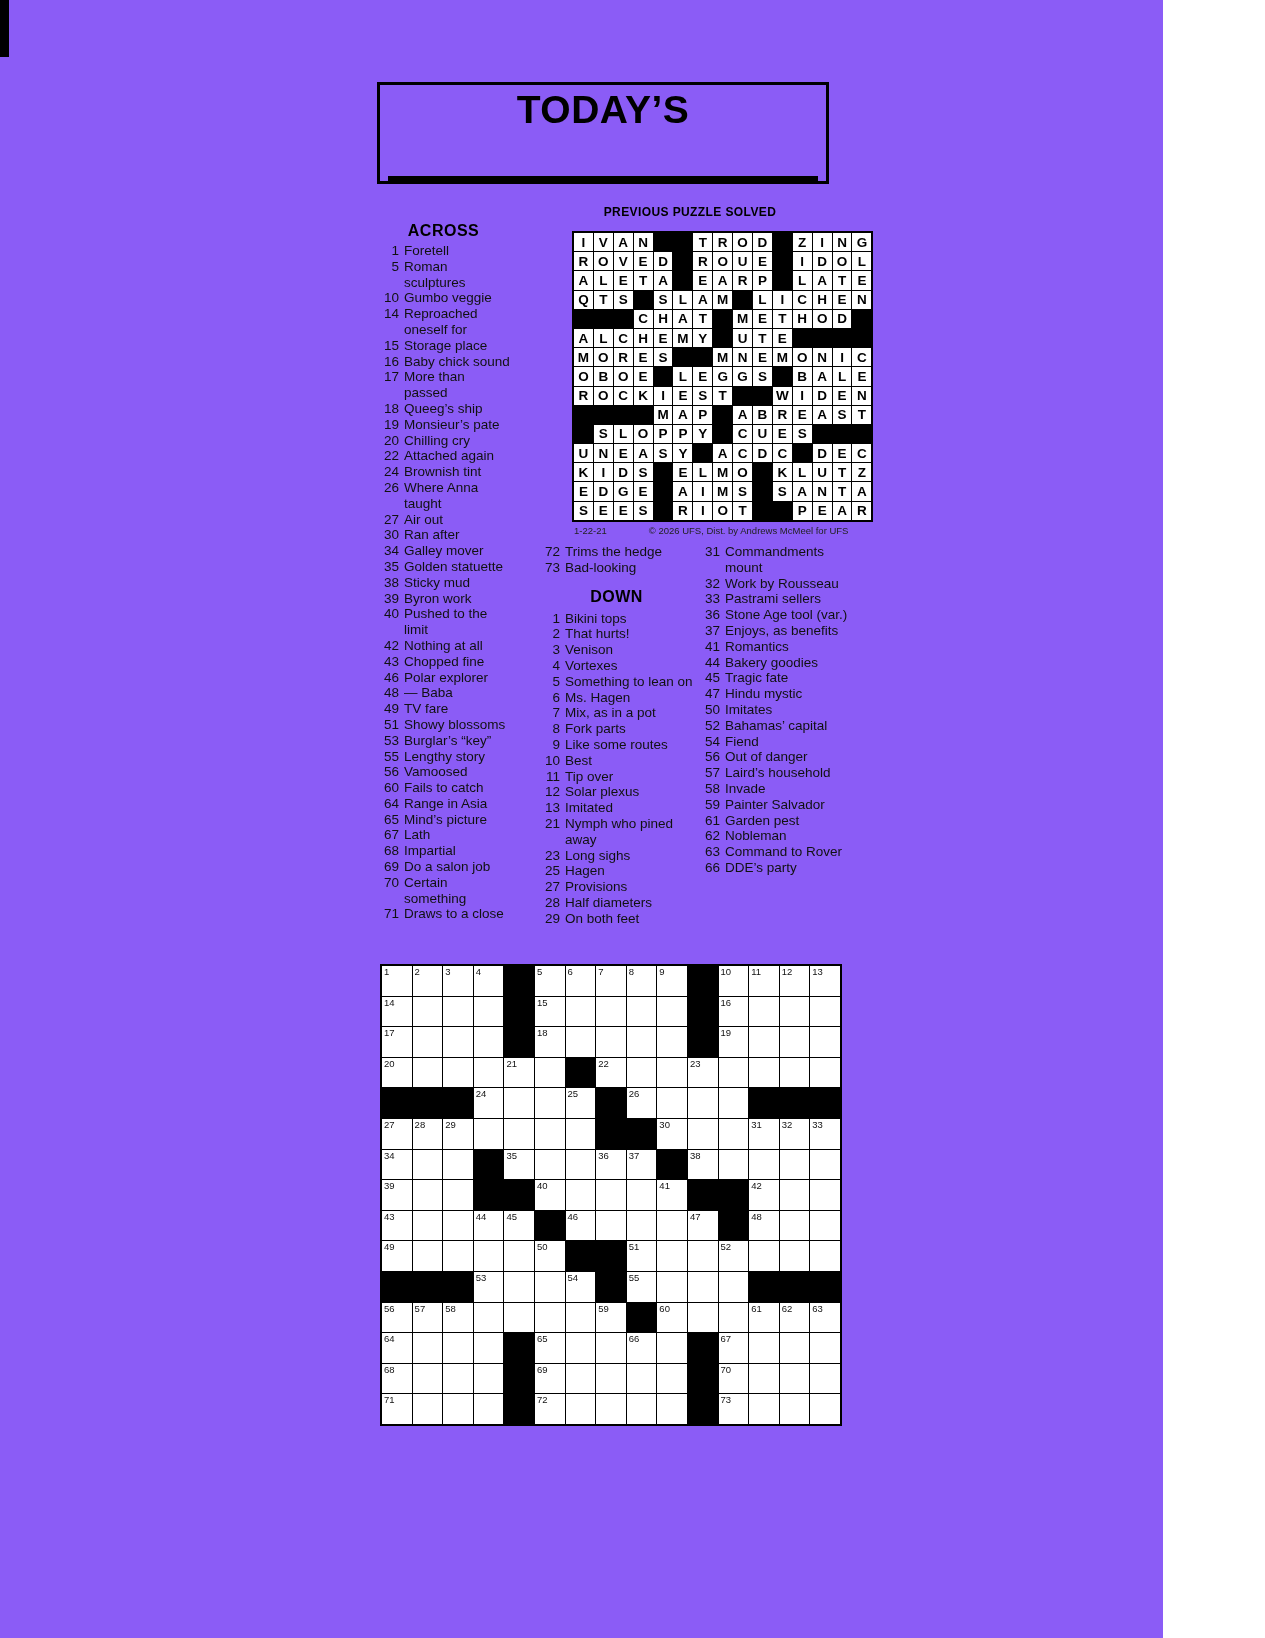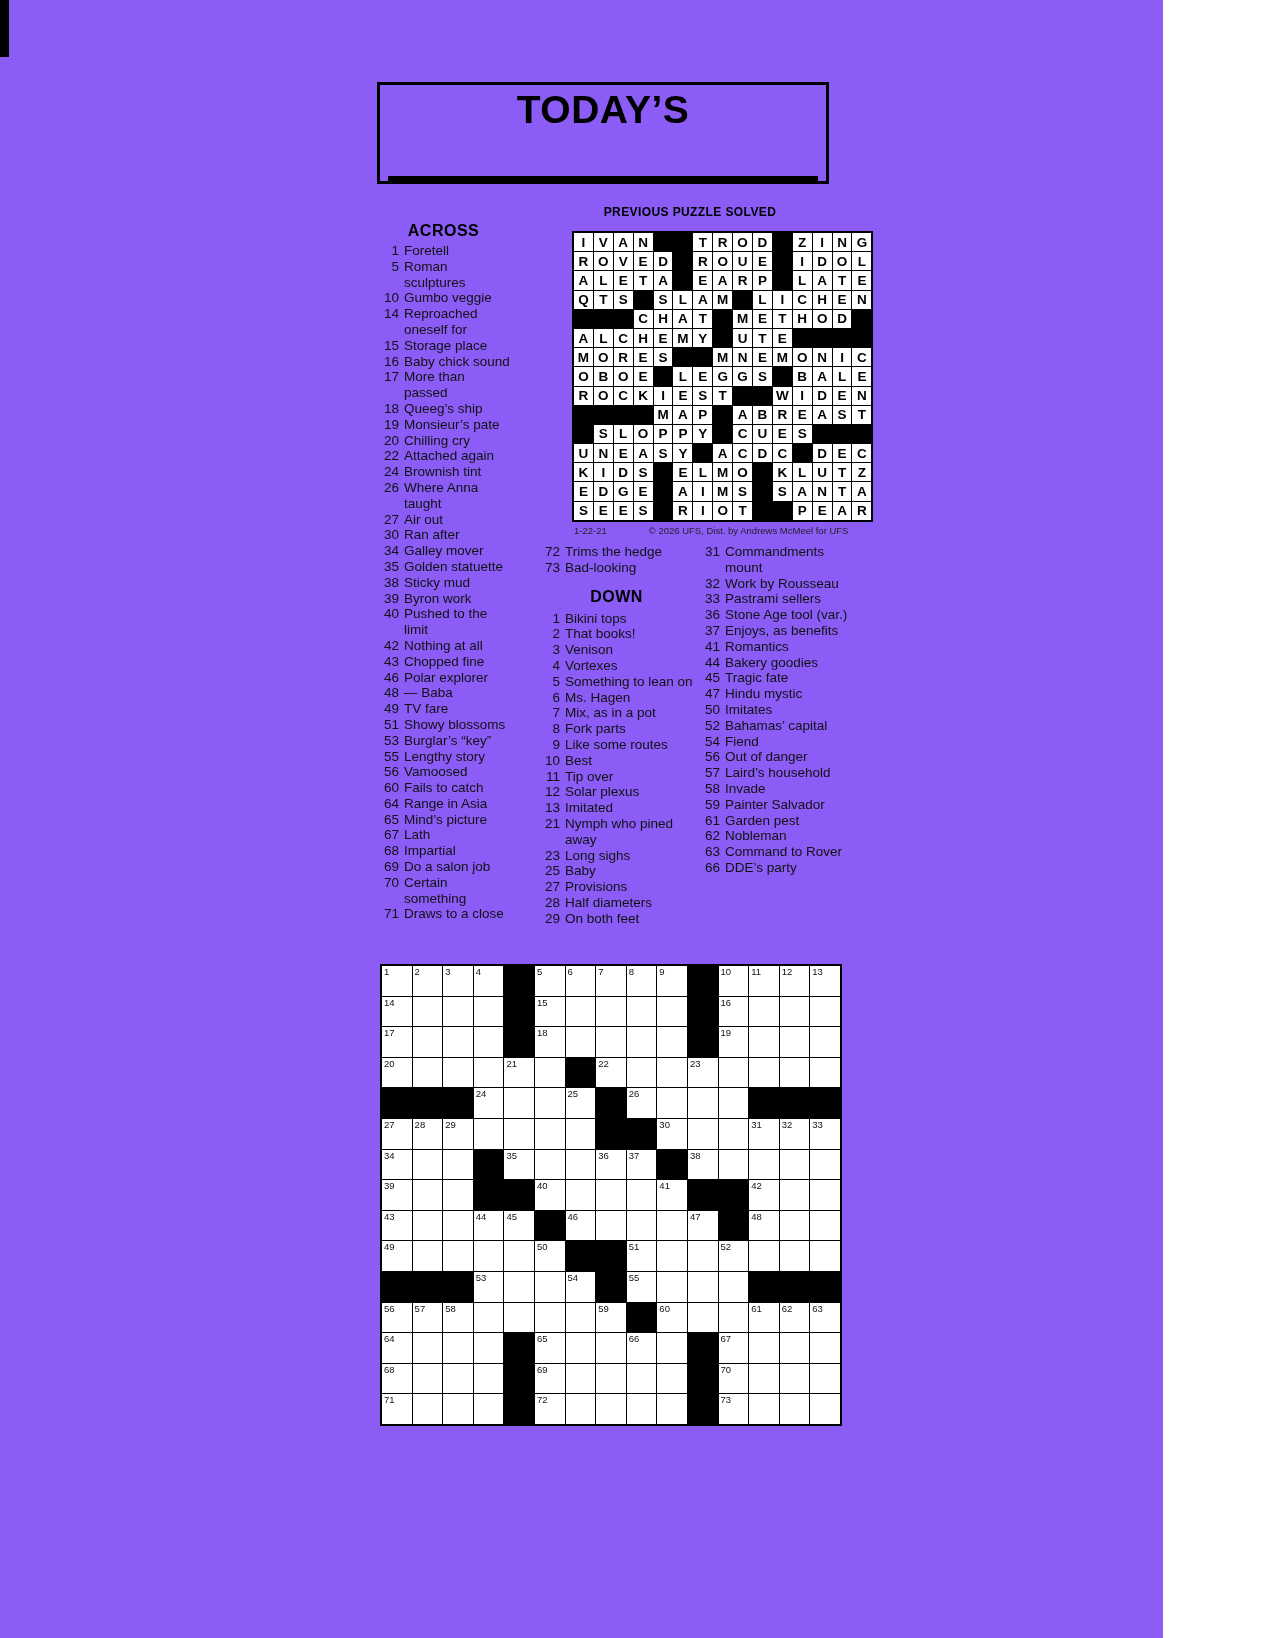--- a/index.html
+++ b/index.html
@@ -338,35 +338,35 @@
   </div>
 
   <div class="col col-mid">
     <div id="list-across-tail">
         <div class="clue"><span class="num">72</span><span class="txt">Trims the hedge</span></div>
         <div class="clue"><span class="num">73</span><span class="txt">Bad-looking</span></div>
       </div>
     <div class="list-heading down-heading">DOWN</div>
     <div id="list-down-1">
         <div class="clue"><span class="num">1</span><span class="txt">Bikini tops</span></div>
-        <div class="clue"><span class="num">2</span><span class="txt">That books!</span></div>
+        <div class="clue"><span class="num">2</span><span class="txt">That hurts!</span></div>
         <div class="clue"><span class="num">3</span><span class="txt">Venison</span></div>
         <div class="clue"><span class="num">4</span><span class="txt">Vortexes</span></div>
         <div class="clue"><span class="num">5</span><span class="txt">Something to lean on</span></div>
         <div class="clue"><span class="num">6</span><span class="txt">Ms. Hagen</span></div>
         <div class="clue"><span class="num">7</span><span class="txt">Mix, as in a pot</span></div>
         <div class="clue"><span class="num">8</span><span class="txt">Fork parts</span></div>
         <div class="clue"><span class="num">9</span><span class="txt">Like some routes</span></div>
         <div class="clue"><span class="num">10</span><span class="txt">Best</span></div>
         <div class="clue"><span class="num">11</span><span class="txt">Tip over</span></div>
         <div class="clue"><span class="num">12</span><span class="txt">Solar plexus</span></div>
         <div class="clue"><span class="num">13</span><span class="txt">Imitated</span></div>
         <div class="clue"><span class="num">21</span><span class="txt">Nymph who pined away</span></div>
         <div class="clue"><span class="num">23</span><span class="txt">Long sighs</span></div>
-        <div class="clue"><span class="num">25</span><span class="txt">Baby</span></div>
+        <div class="clue"><span class="num">25</span><span class="txt">Hagen</span></div>
         <div class="clue"><span class="num">27</span><span class="txt">Provisions</span></div>
         <div class="clue"><span class="num">28</span><span class="txt">Half diameters</span></div>
         <div class="clue"><span class="num">29</span><span class="txt">On both feet</span></div>
       </div>
   </div>
 
   <div class="col col-right" style="top:544px;">
     <div id="list-down-2">
         <div class="clue"><span class="num">31</span><span class="txt">Commandments mount</span></div>
         <div class="clue"><span class="num">32</span><span class="txt">Work by Rousseau</span></div>

